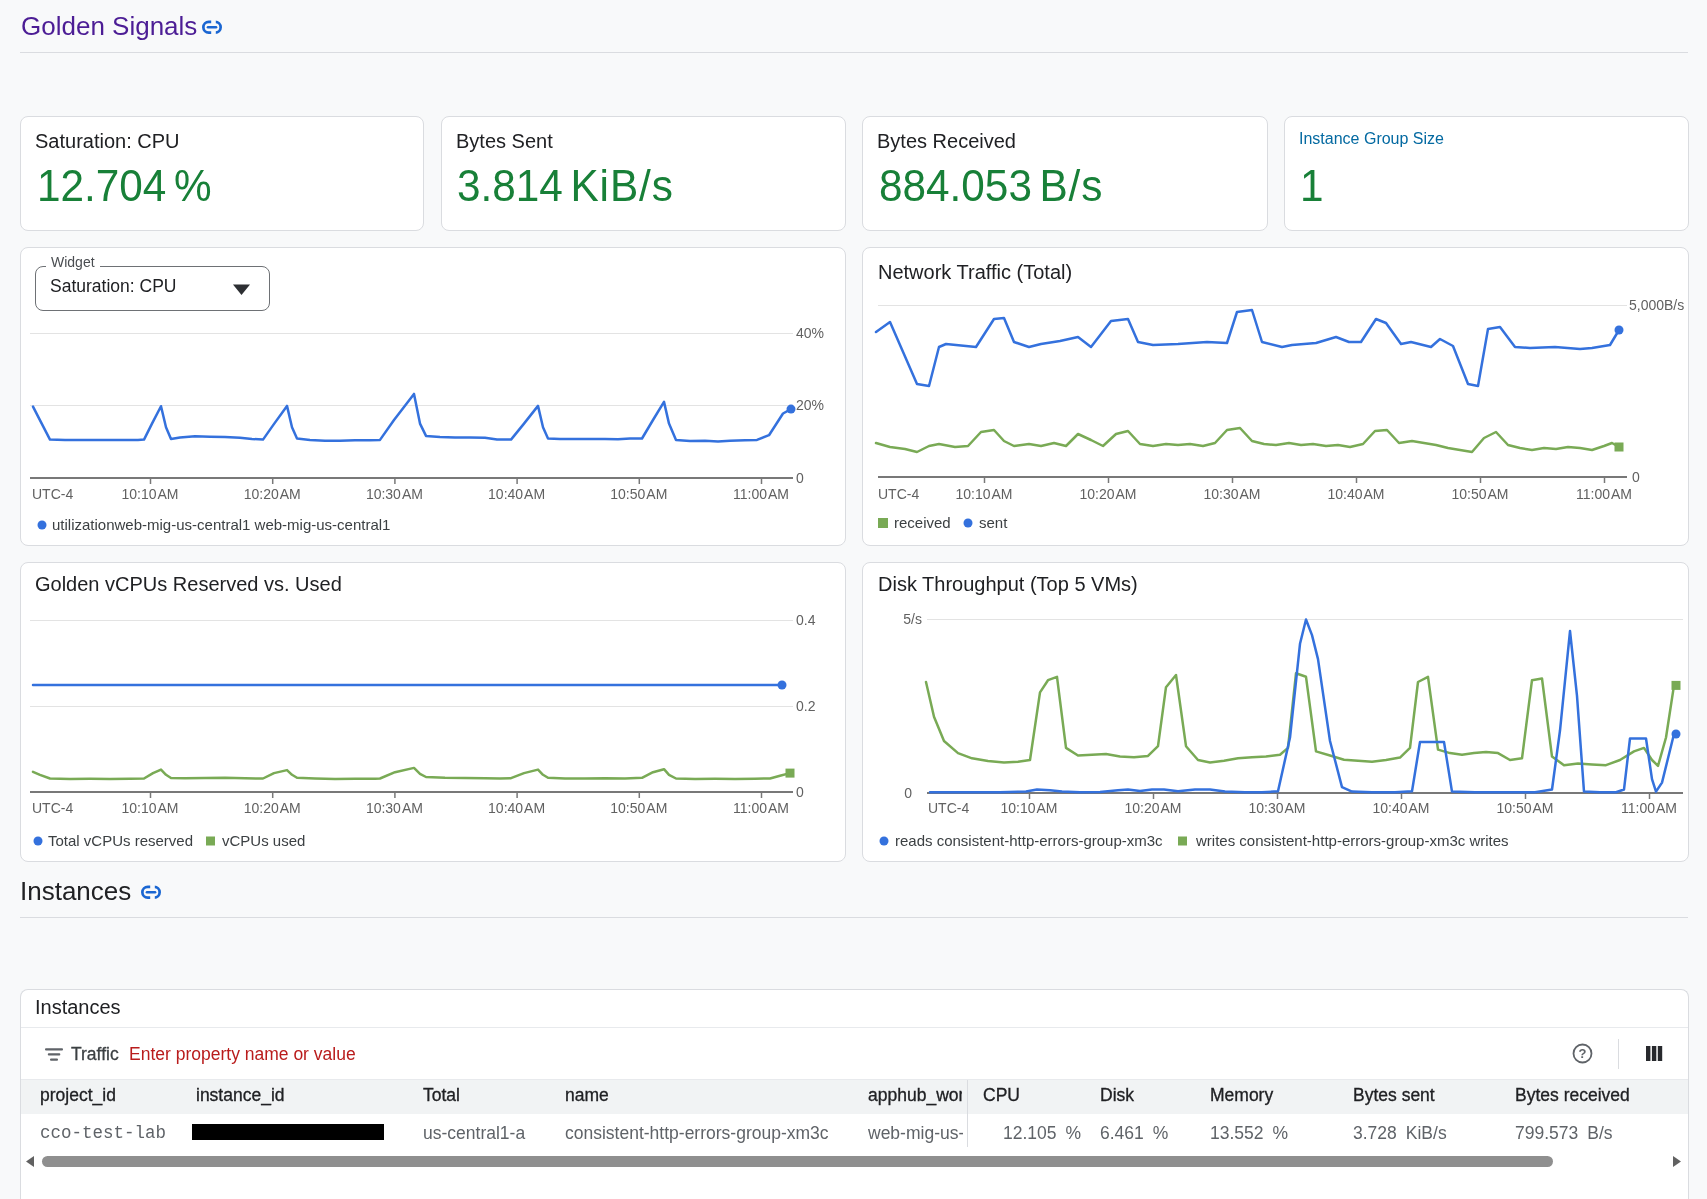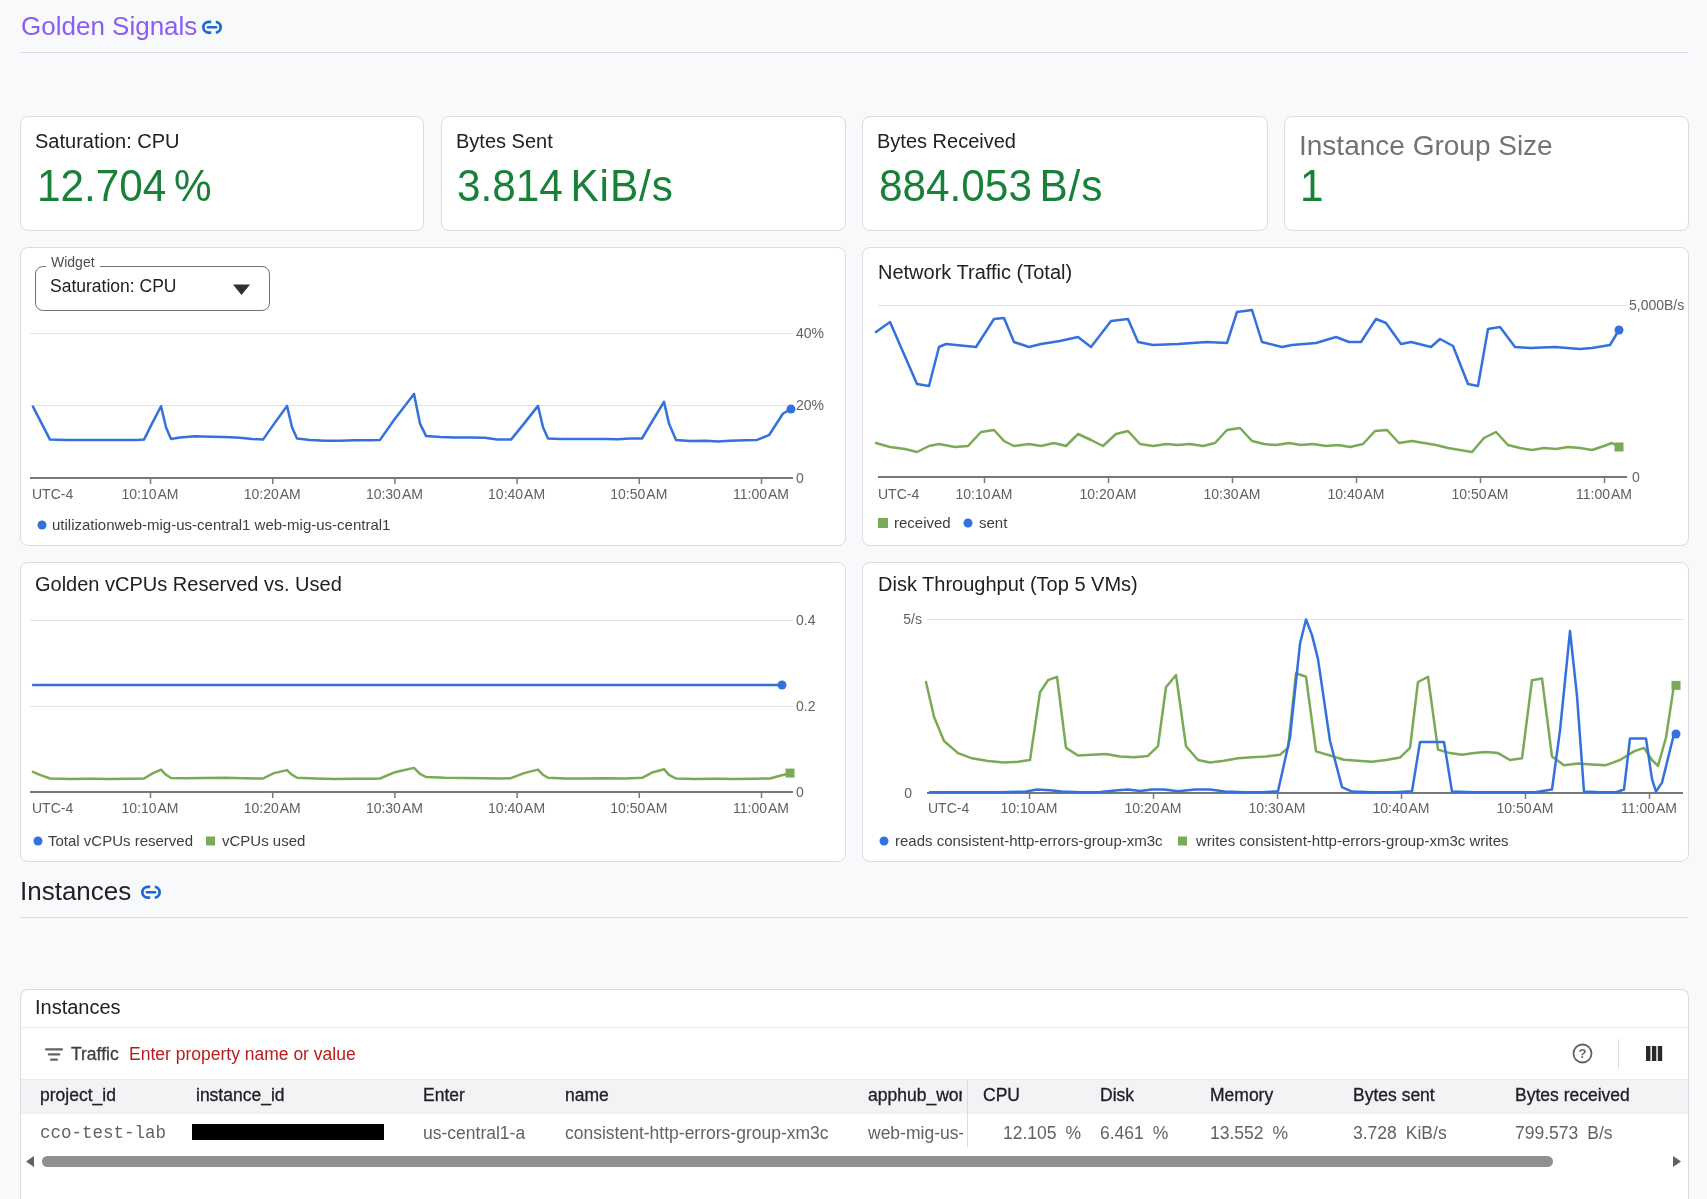--- a/index.html
+++ b/index.html
@@ -2,39 +2,39 @@
 <html><head><meta charset="utf-8"><style>
 * { margin:0; padding:0; box-sizing:border-box; }
 html,body { width:1707px; height:1199px; background:#f8f9fa; font-family:"Liberation Sans", sans-serif; overflow:hidden; }
 .abs { position:absolute; }
 .card { position:absolute; background:#fff; border:1px solid #dadce0; border-radius:8px; }
 .ctitle { position:absolute; font-size:20px; color:#202124; }
 .val { font-size:45px; color:#188038; transform:scaleX(.94); transform-origin:left top; white-space:nowrap; }
 .unit { margin-left:8px; letter-spacing:1px; }
 </style></head>
 <body>
-<div class="abs" style="left:21px;top:11px;font-size:26px;color:#8b5cf6;">Golden Signals</div>
+<div class="abs" style="left:21px;top:11px;font-size:26px;color:#4c1d95;">Golden Signals</div>
 <svg class="abs" style="left:0;top:0;" width="260" height="60">
     <g>
       <rect x="203.35" y="21.85" width="17.3" height="10.8" rx="5.4" fill="none" stroke="#1a66d2" stroke-width="2.7"></rect>
       <rect x="211.2" y="19.5" width="4.6" height="4.7" fill="#f8f9fa"></rect>
       <rect x="211.2" y="30.3" width="4.6" height="4.7" fill="#f8f9fa"></rect>
       <line x1="208.0" y1="27.25" x2="216.0" y2="27.25" stroke="#1a66d2" stroke-width="2.7" stroke-linecap="round"></line>
     </g>
   </svg>
 <div class="abs" style="left:20px;top:52px;width:1668px;height:1px;background:#dadce0;"></div>
 
 <div class="card" style="left:20px;top:116px;width:404px;height:115px;"></div>
 <div class="card" style="left:441px;top:116px;width:405px;height:115px;"></div>
 <div class="card" style="left:862px;top:116px;width:406px;height:115px;"></div>
 <div class="card" style="left:1284px;top:116px;width:405px;height:115px;"></div>
 <div class="abs" style="left:35px;top:130px;font-size:20px;color:#202124;">Saturation: CPU</div>
 <div class="abs" style="left:456px;top:130px;font-size:20px;color:#202124;">Bytes Sent</div>
 <div class="abs" style="left:877px;top:130px;font-size:20px;color:#202124;">Bytes Received</div>
-<div class="abs" style="left:1299px;top:130px;font-size:28px;color:#737373;">Instance Group Size</div>
+<div class="abs" style="left:1299px;top:130px;font-size:16px;color:#0369a1;">Instance Group Size</div>
 <div class="abs val" style="left:37px;top:160px;">12.704<span class="unit">%</span></div>
 <div class="abs val" style="left:457px;top:160px;">3.814<span class="unit">KiB/s</span></div>
 <div class="abs val" style="left:879px;top:160px;">884.053<span class="unit">B/s</span></div>
 <div class="abs val" style="left:1300px;top:160px;">1</div>
 
 <div class="card" style="left:20px;top:247px;width:826px;height:299px;"></div>
 <div class="card" style="left:862px;top:247px;width:827px;height:299px;"></div>
 <div class="card" style="left:20px;top:562px;width:826px;height:300px;"></div>
 <div class="card" style="left:862px;top:562px;width:827px;height:300px;"></div>
 
@@ -184,21 +184,21 @@
 <rect x="5.9" y="0" width="4.4" height="15" fill="#27292d"></rect>
 <rect x="11.8" y="0" width="4.4" height="15" fill="#27292d"></rect>
 </svg>
 <div class="abs" style="left:21px;top:1079px;width:1667px;height:1px;background:#e8eaed;"></div>
 
 <div class="abs" style="left:21px;top:1080px;width:1667px;height:34px;background:#f1f3f4;"></div>
 <div class="abs" style="left:21px;top:1080px;width:1667px;height:67px;overflow:hidden;">
   <div style="position:absolute;left:0;top:0;width:1667px;height:34px;font-size:17.5px;font-weight:400;color:#202124;-webkit-text-stroke:0.3px #202124;">
     <span style="position:absolute;left:19px;top:5px;">project_id</span>
     <span style="position:absolute;left:175px;top:5px;">instance_id</span>
-    <span style="position:absolute;left:402px;top:5px;">Enter</span>
+    <span style="position:absolute;left:402px;top:5px;">Total</span>
     <span style="position:absolute;left:544px;top:5px;">name</span>
     <span style="position:absolute;left:847px;top:5px;width:94px;overflow:hidden;white-space:nowrap;">apphub_workload</span>
     <span style="position:absolute;left:962px;top:5px;">CPU</span>
     <span style="position:absolute;left:1079px;top:5px;">Disk</span>
     <span style="position:absolute;left:1189px;top:5px;">Memory</span>
     <span style="position:absolute;left:1332px;top:5px;">Bytes sent</span>
     <span style="position:absolute;left:1494px;top:5px;">Bytes received</span>
   </div>
   <div style="position:absolute;left:0;top:34px;width:1667px;height:37px;background:#fff;font-size:17.5px;color:#5f6368;">
     <span style="position:absolute;left:19px;top:9px;font-family:Liberation Mono, monospace;">cco-test-lab</span>

